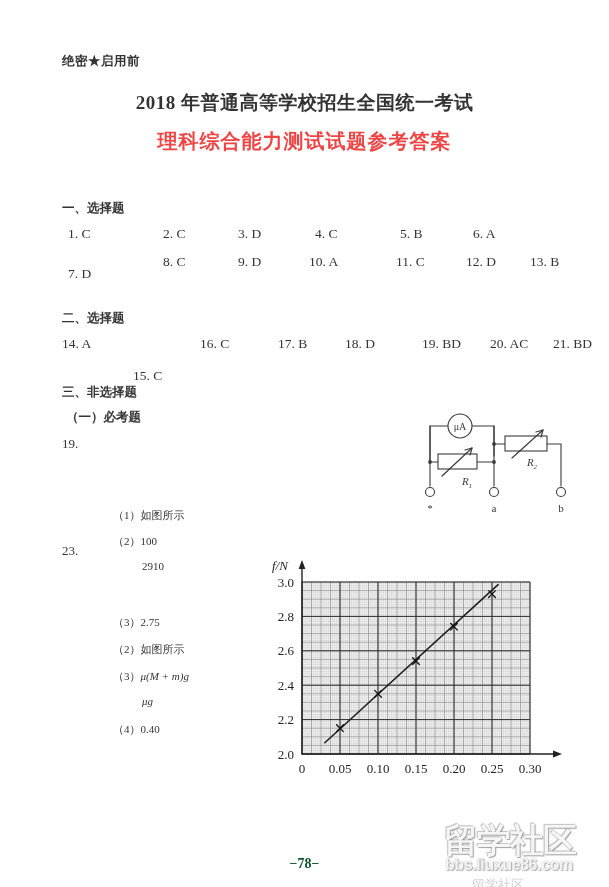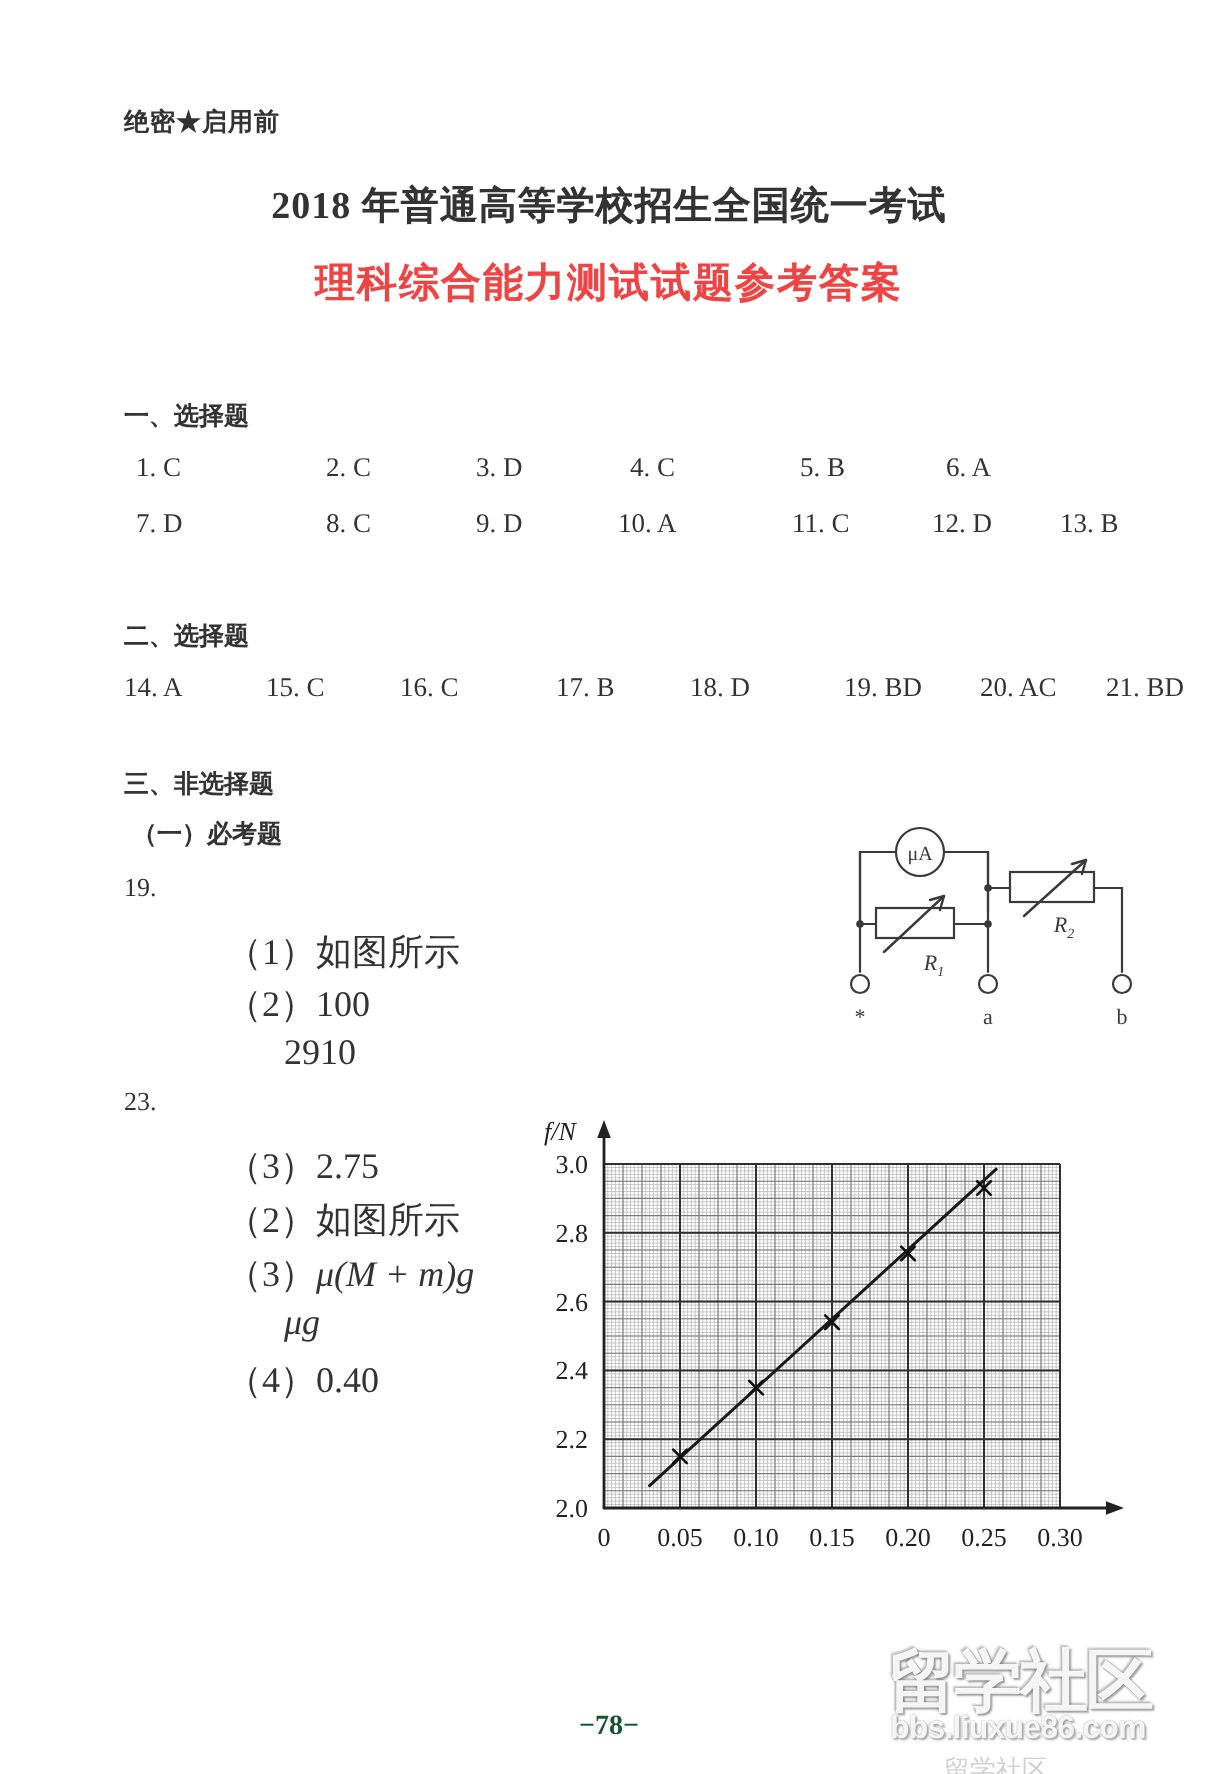--- a/index.html
+++ b/index.html
@@ -79,23 +79,24 @@
 
   
   .q-label {
     position: absolute;
     font-size: 13px;
     color: #333;
     white-space: nowrap;
   }
   .sub-item {
     position: absolute;
-    font-size: 18px;
+    font-size: 11px;
     color: #333;
     white-space: nowrap;
+    margin-top: 44px;
   }
   .math {
     font-family: "Liberation Serif", "DejaVu Serif", serif;
     font-style: italic;
   }
 
   
   .circuit {
     position: absolute;
     left: 404px;
@@ -198,34 +199,34 @@
   <div class="ans-row" style="left:0; top:226px;">
     <span class="ans-cell" style="left:68px;"><span>1.</span> <span>C</span></span>
     <span class="ans-cell" style="left:163px;"><span>2.</span> <span>C</span></span>
     <span class="ans-cell" style="left:238px;"><span>3.</span> <span>D</span></span>
     <span class="ans-cell" style="left:315px;"><span>4.</span> <span>C</span></span>
     <span class="ans-cell" style="left:400px;"><span>5.</span> <span>B</span></span>
     <span class="ans-cell" style="left:473px;"><span>6.</span> <span>A</span></span>
   </div>
 
   <div class="ans-row" style="left:0; top:254px;">
-    <span class="ans-cell" style="left:68px;"><span>7.</span> <span>D</span></span>
+    <span class="ans-cell" style="left:68px;margin-top:12px;"><span>7.</span> <span>D</span></span>
     <span class="ans-cell" style="left:163px;"><span>8.</span> <span>C</span></span>
     <span class="ans-cell" style="left:238px;"><span>9.</span> <span>D</span></span>
     <span class="ans-cell" style="left:309px;"><span>10.</span> <span>A</span></span>
     <span class="ans-cell" style="left:396px;"><span>11.</span> <span>C</span></span>
     <span class="ans-cell" style="left:466px;"><span>12.</span> <span>D</span></span>
     <span class="ans-cell" style="left:530px;"><span>13.</span> <span>B</span></span>
   </div>
 
   <div class="sec-head" style="left:62px; top:310px;">二、选择题</div>
 
   <div class="ans-row" style="left:0; top:336px;">
     <span class="ans-cell" style="left:62px;"><span>14.</span> <span>A</span></span>
-    <span class="ans-cell" style="left:133px;"><span>15.</span> <span>C</span></span>
+    <span class="ans-cell" style="left:133px;margin-top:32px;"><span>15.</span> <span>C</span></span>
     <span class="ans-cell" style="left:200px;"><span>16.</span> <span>C</span></span>
     <span class="ans-cell" style="left:278px;"><span>17.</span> <span>B</span></span>
     <span class="ans-cell" style="left:345px;"><span>18.</span> <span>D</span></span>
     <span class="ans-cell" style="left:422px;"><span>19.</span> <span>BD</span></span>
     <span class="ans-cell" style="left:490px;"><span>20.</span> <span>AC</span></span>
     <span class="ans-cell" style="left:553px;"><span>21.</span> <span>BD</span></span>
   </div>
 
   <div class="sec-head" style="left:62px; top:384px;">三、非选择题</div>
 

